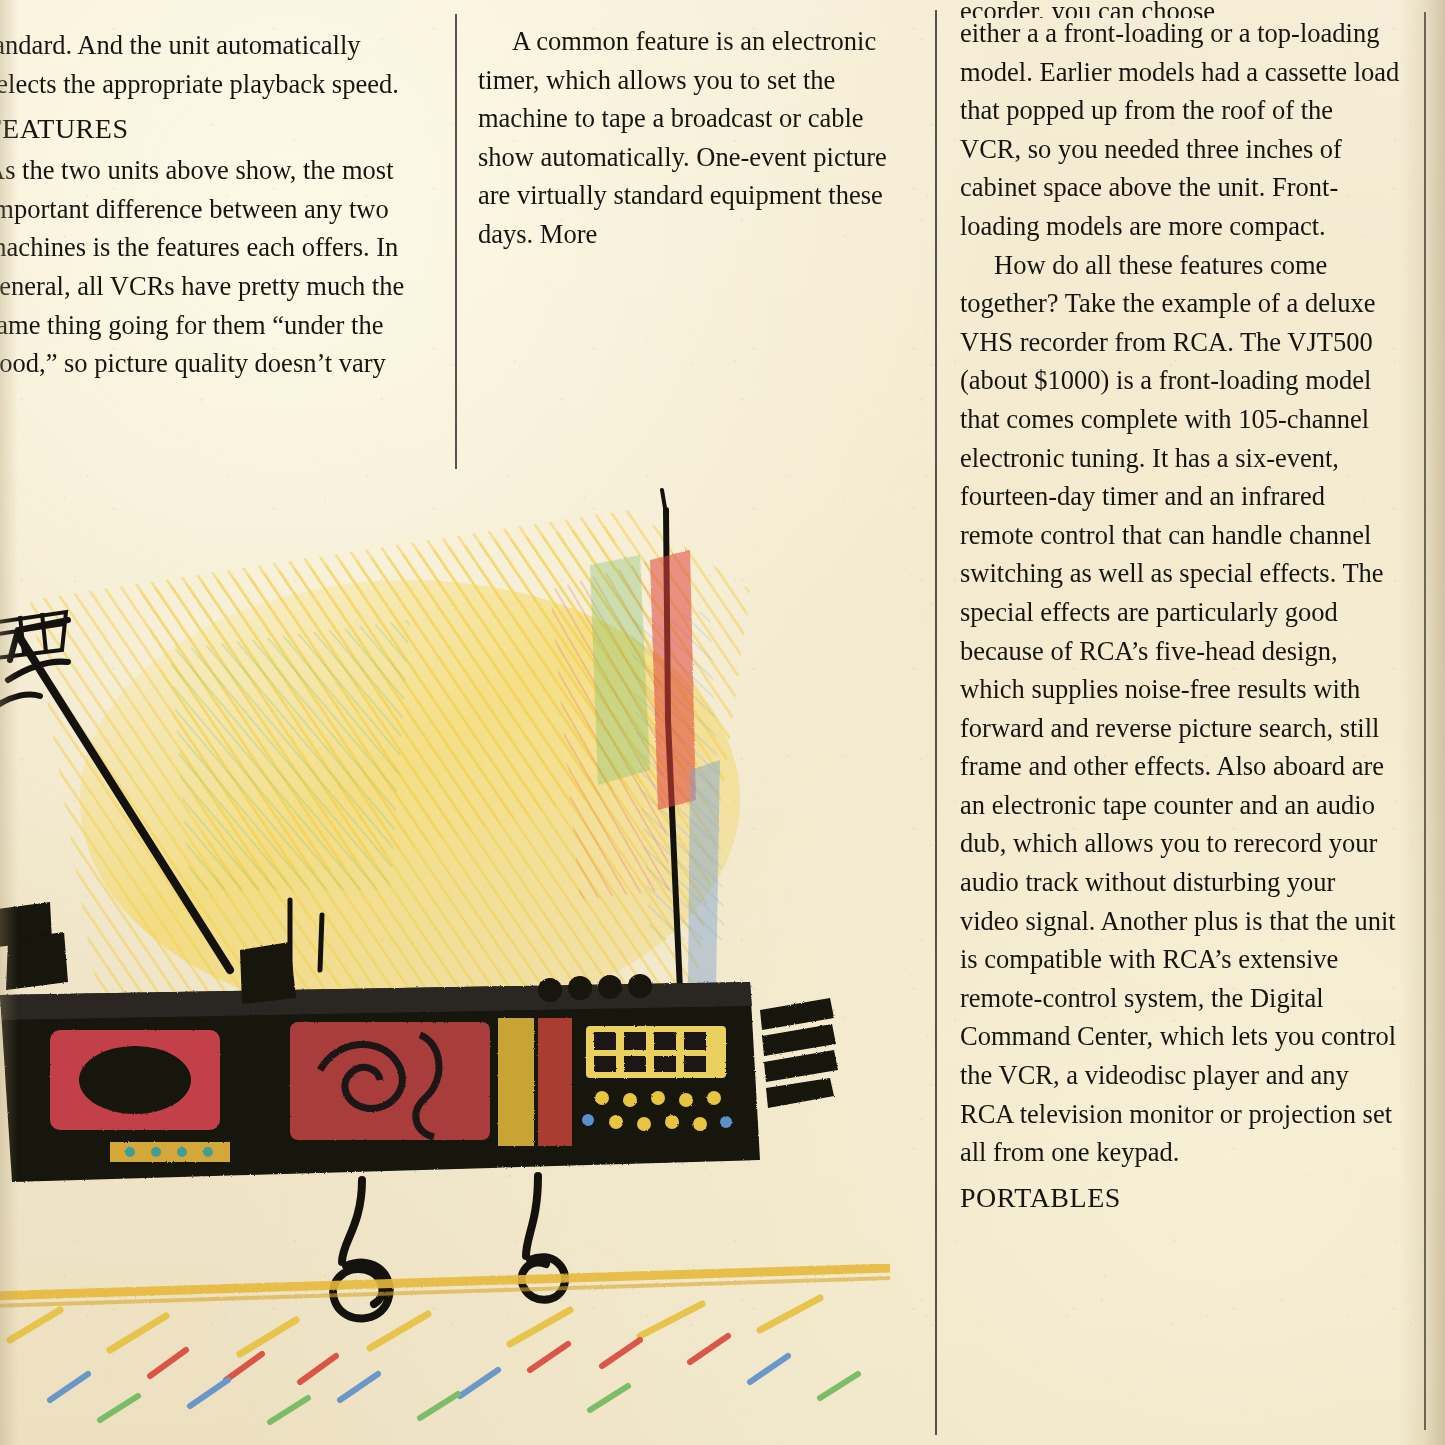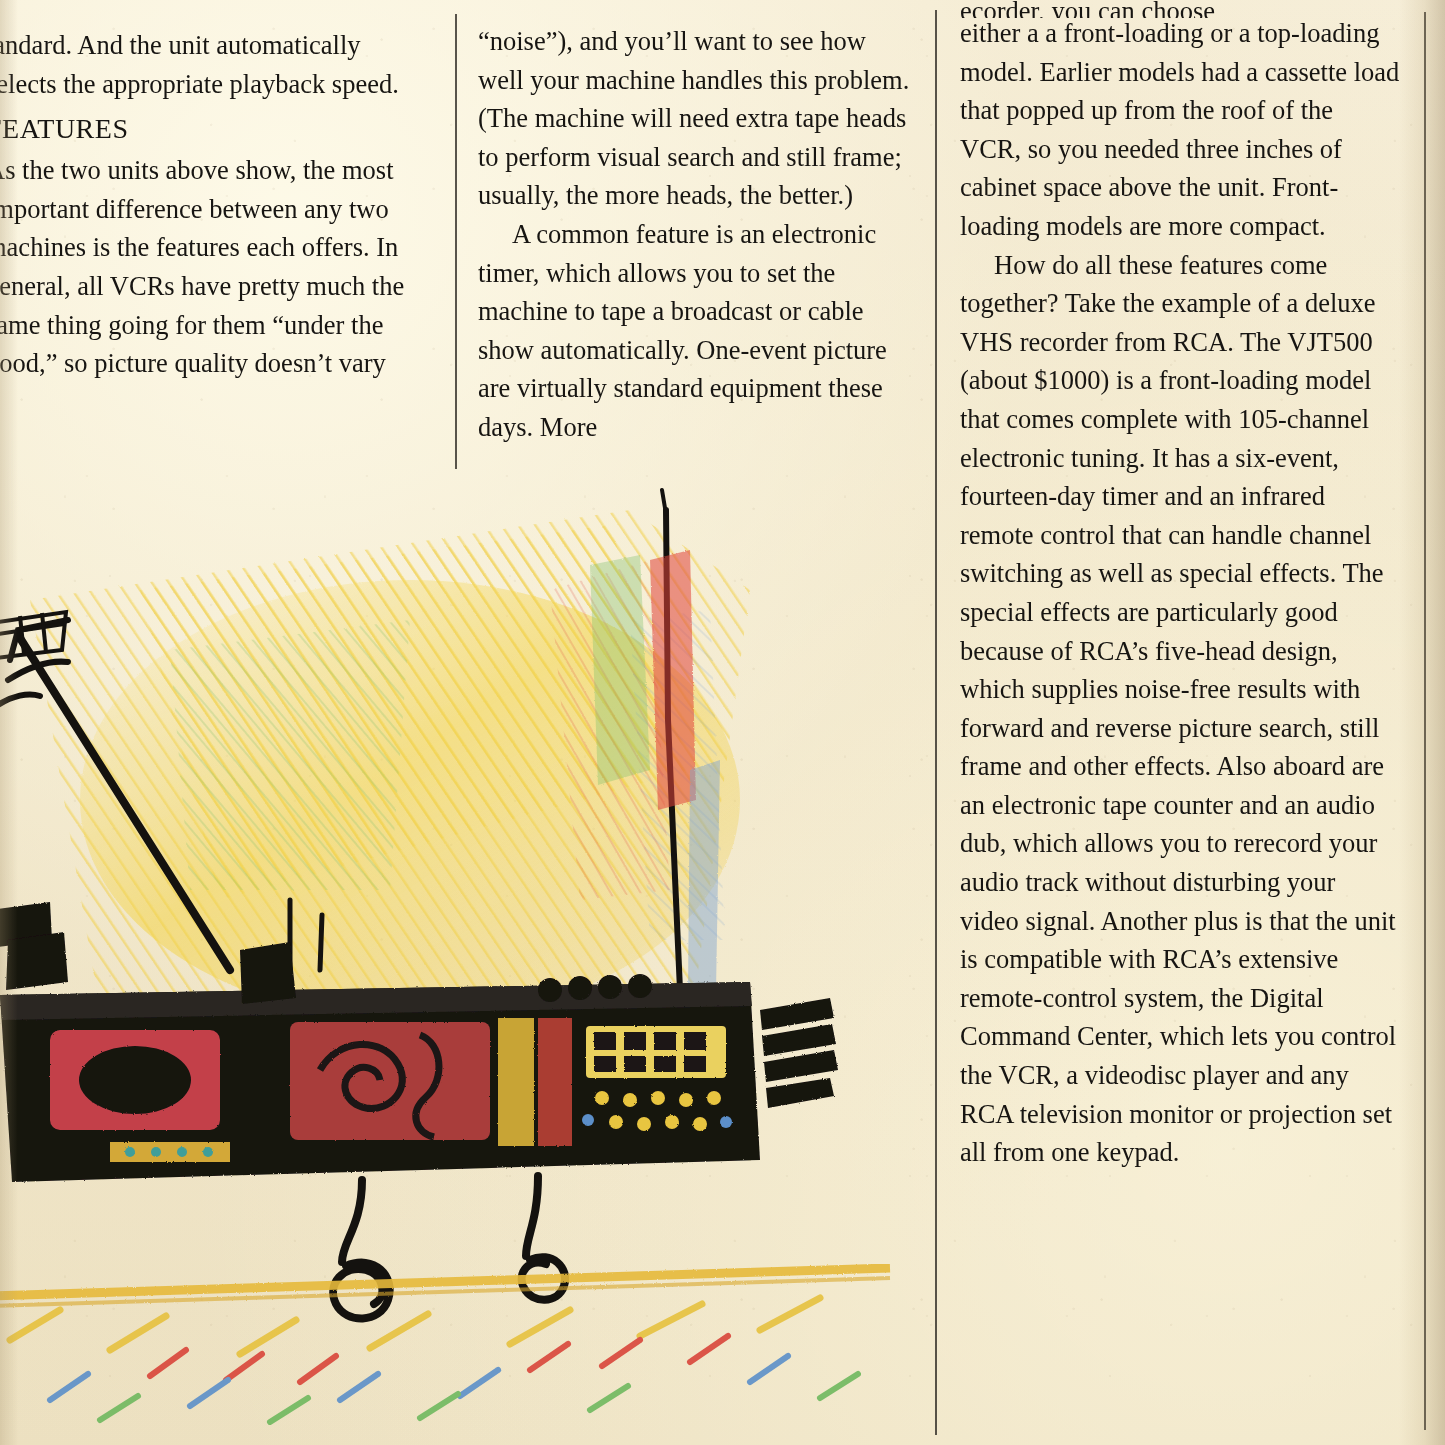--- a/index.html
+++ b/index.html
@@ -127,29 +127,29 @@
   <div class="rule" id="rule2"></div>
   <div class="rule" id="rule3"></div>
 
   <div class="col" id="col1">
     <p>tandard. And the unit automatically selects the appropriate playback speed.</p>
     <h2 class="section-head">FEATURES</h2>
     <p>As the two units above show, the most important difference between any two machines is the features each offers. In general, all VCRs have pretty much the same thing going for them “under the hood,” so picture quality doesn’t vary</p>
   </div>
 
   <div class="col" id="col2">
-    <p>“noise”), and you’ll want to see how well your machine handles this problem. (The machine will need extra tape heads to perform visual search and still frame; usually, the more heads, the better.)</p>
     <p class="indent">A common feature is an electronic timer, which allows you to set the machine to tape a broadcast or cable show automatically. One-event picture are virtually standard equipment these days. More</p>
   </div>
 
   <div class="clip-top">ecorder, you can choose</div>
 
   <div class="col" id="col3">
     <p>either a a front-loading or a top-loading model. Earlier models had a cassette load that popped up from the roof of the VCR, so you needed three inches of cabinet space above the unit. Front-loading models are more compact.</p>
     <p class="indent">How do all these features come together? Take the example of a deluxe VHS recorder from RCA. The VJT500 (about $1000) is a front-loading model that comes complete with 105-channel electronic tuning. It has a six-event, fourteen-day timer and an infrared remote control that can handle channel switching as well as special effects. The special effects are particularly good because of RCA’s five-head design, which supplies noise-free results with forward and reverse picture search, still frame and other effects. Also aboard are an electronic tape counter and an audio dub, which allows you to rerecord your audio track without disturbing your video signal. Another plus is that the unit is compatible with RCA’s extensive remote-control system, the Digital Command Center, which lets you control the VCR, a videodisc player and any RCA television monitor or projection set all from one keypad.</p>
+    <h2 class="section-head">PORTABLES</h2>
   </div>
 
   <div class="illo">
     <svg width="945" height="975" viewBox="0 0 945 975" xmlns="http://www.w3.org/2000/svg">
       <defs>
         <filter id="rough" x="-10%" y="-10%" width="120%" height="120%">
           <feTurbulence type="fractalNoise" baseFrequency="0.9" numOctaves="2" result="n"></feTurbulence>
           <feDisplacementMap in="SourceGraphic" in2="n" scale="2.2"></feDisplacementMap>
         </filter>
         <linearGradient id="sunwash" x1="0" y1="0" x2="1" y2="1">

